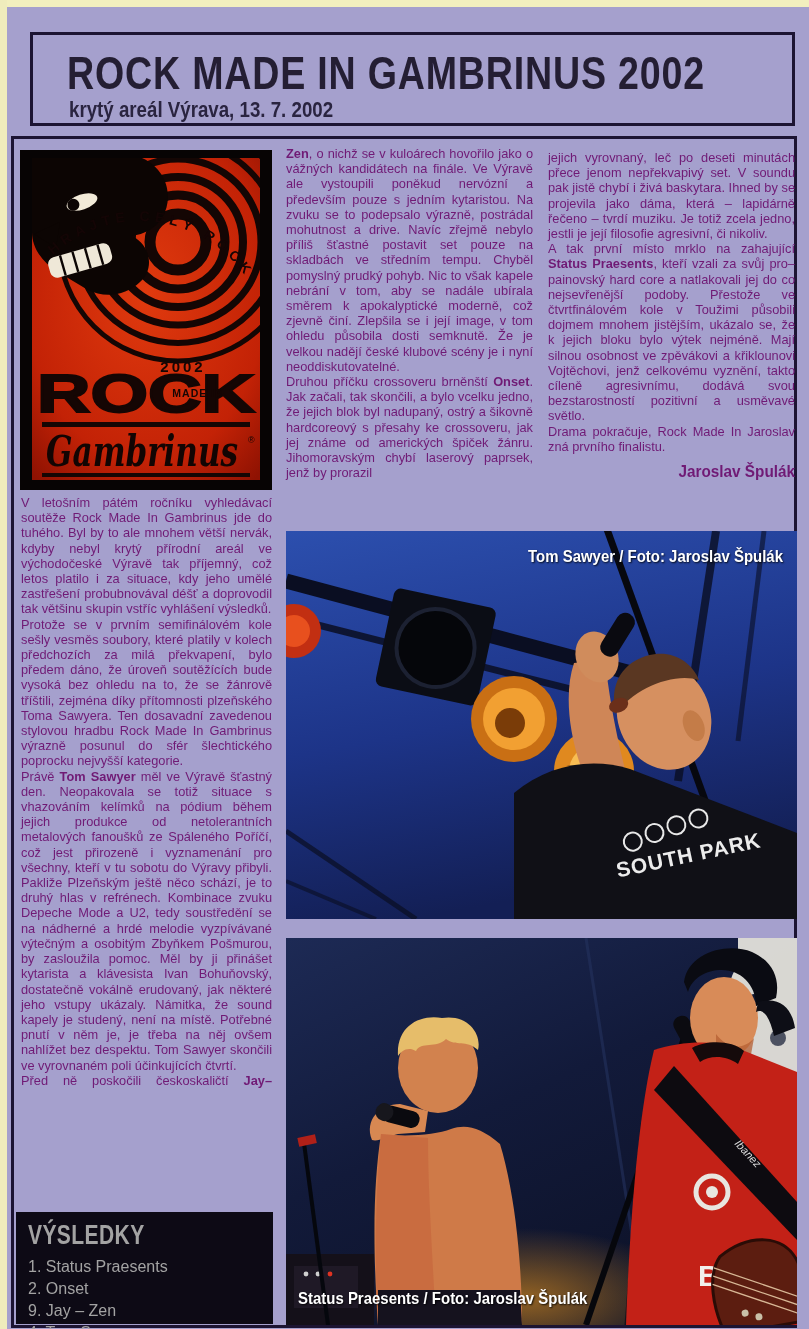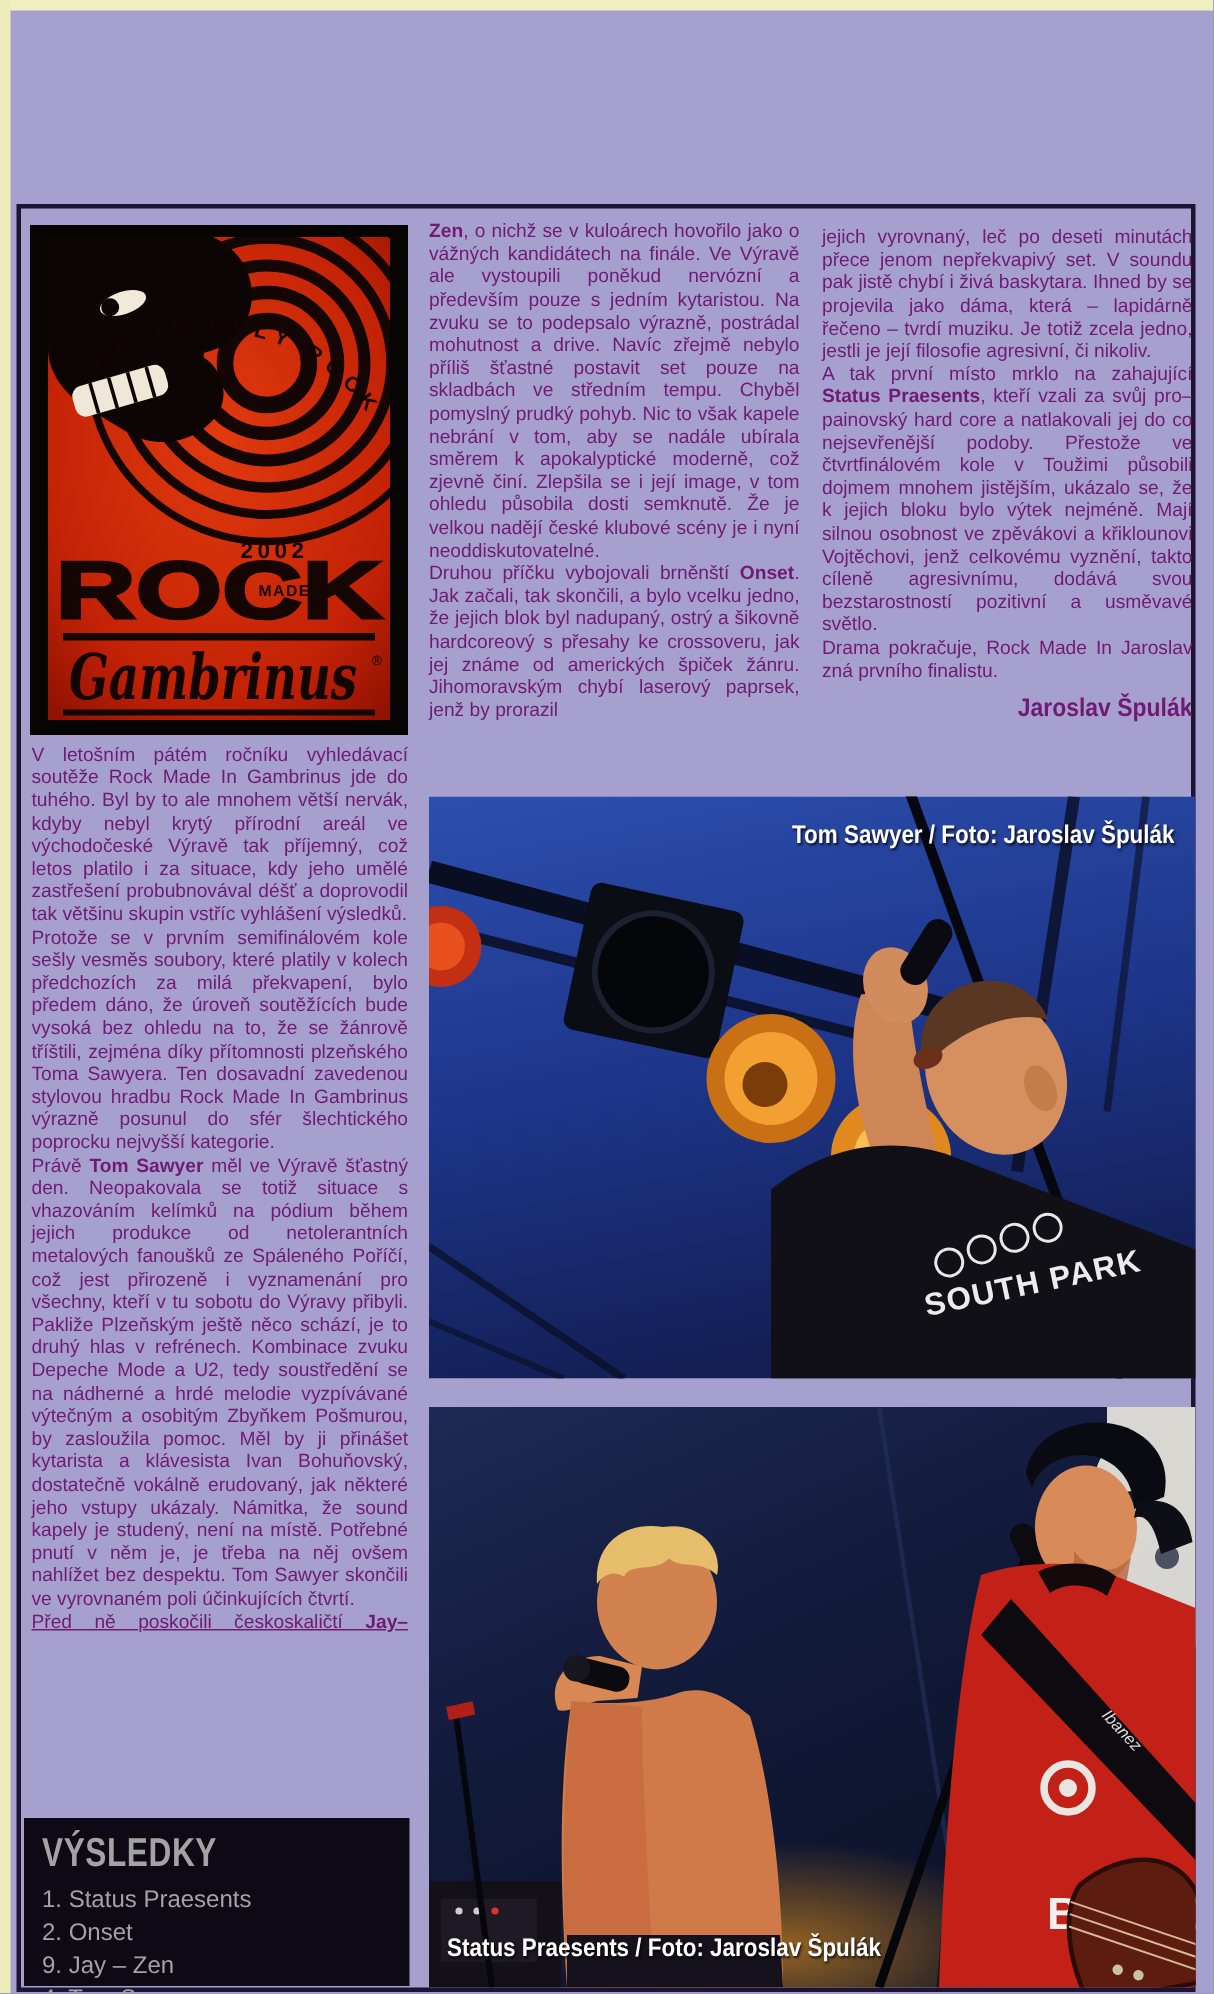--- a/index.html
+++ b/index.html
@@ -18,21 +18,21 @@
               color:#2a2440;transform:scaleX(.85);transform-origin:left center;white-space:nowrap;}
 
   
   .main-box{position:absolute;left:11px;top:136px;width:786px;height:1192px;
             border:3px solid #1c1432;box-sizing:border-box;}
 
   .col{position:absolute;width:251px;font-size:12.8px;line-height:15.2px;text-align:justify;
        color:#701a75;}
   .col p{margin:0;}
   .col .b{font-weight:bold;}
-  .stretch{text-align:justify;text-decoration:underline;}
+  .stretch{text-align:justify;}
   .stretch:after{content:"";display:inline-block;width:100%;}
 
   #col1-text{left:21px;top:495px;}
   #col2{left:286px;top:146px;width:247px;}
   #col3{left:548px;top:150px;width:247px;}
   .signature{margin-top:10px !important;text-align:right;font-weight:bold;font-size:17px;
              transform:scaleX(.9);transform-origin:right center;}
 
   .poster{position:absolute;left:20px;top:150px;width:252px;height:340px;}
 
@@ -53,20 +53,24 @@
             transform-origin:right center;}
   #caption2{left:298px;top:1289px;transform:scaleX(.88);transform-origin:left center;}
 </style>
 </head>
 <body>
 
 <div id="page">
   <div class="edge-top"></div>
   <div class="edge-left"></div>
 
+  <div class="header-box">
+    <div class="page-title">ROCK MADE IN GAMBRINUS 2002</div>
+    <div class="page-subtitle">krytý areál Výrava, 13. 7. 2002</div>
+  </div>
 
   <div class="main-box"></div>
 
   <svg class="poster" viewBox="0 0 252 340">
     <defs>
       <radialGradient id="redg" cx="50%" cy="42%" r="75%">
         <stop offset="0%" stop-color="#e03a0e"></stop>
         <stop offset="70%" stop-color="#c32206"></stop>
         <stop offset="100%" stop-color="#8f1202"></stop>
       </radialGradient>
@@ -116,21 +120,21 @@
 
   <div class="col" id="col1-text">
     <p><span>V letošním pátém ročníku vyhledávací soutěže Rock Made In Gambrinus jde do tuhého. Byl by to ale mnohem větší nervák, kdyby nebyl krytý přírodní areál ve východočeské Výravě tak příjemný, což letos platilo i za situace, kdy jeho umělé zastřešení probubnovával déšť a doprovodil tak většinu skupin vstříc vyhlášení výsledků.</span></p>
     <p><span>Protože se v prvním semifinálovém kole sešly vesměs soubory, které platily v kolech předchozích za milá překvapení, bylo předem dáno, že úroveň soutěžících bude vysoká bez ohledu na to, že se žánrově tříštili, zejména díky přítomnosti plzeňského Toma Sawyera. Ten dosavadní zavedenou stylovou hradbu Rock Made In Gambrinus výrazně posunul do sfér šlechtického poprocku nejvyšší kategorie.</span></p>
     <p><span>Právě </span><span class="b">Tom Sawyer</span><span> měl ve Výravě šťastný den. Neopakovala se totiž situace s vhazováním kelímků na pódium během jejich produkce od netolerantních metalových fanoušků ze Spáleného Poříčí, což jest přirozeně i vyznamenání pro všechny, kteří v tu sobotu do Výravy přibyli. Pakliže Plzeňským ještě něco schází, je to druhý hlas v refrénech. Kombinace zvuku Depeche Mode a U2, tedy soustředění se na nádherné a hrdé melodie vyzpívávané výtečným a osobitým Zbyňkem Pošmurou, by zasloužila pomoc. Měl by ji přinášet kytarista a klávesista Ivan Bohuňovský, dostatečně vokálně erudovaný, jak některé jeho vstupy ukázaly. Námitka, že sound kapely je studený, není na místě. Potřebné pnutí v něm je, je třeba na něj ovšem nahlížet bez despektu. Tom Sawyer skončili ve vyrovnaném poli účinkujících čtvrtí.</span></p>
     <p class="stretch"><span>Před ně poskočili českoskaličtí </span><span class="b">Jay–</span></p>
   </div>
 
   <div class="col" id="col2">
     <p><span class="b">Zen</span><span>, o nichž se v kuloárech hovořilo jako o vážných kandidátech na finále. Ve Výravě ale vystoupili poněkud nervózní a především pouze s jedním kytaristou. Na zvuku se to podepsalo výrazně, postrádal mohutnost a drive. Navíc zřejmě nebylo příliš šťastné postavit set pouze na skladbách ve středním tempu. Chyběl pomyslný prudký pohyb. Nic to však kapele nebrání v tom, aby se nadále ubírala směrem k apokalyptické moderně, což zjevně činí. Zlepšila se i její image, v tom ohledu působila dosti semknutě. Že je velkou nadějí české klubové scény je i nyní neoddiskutovatelné.</span></p>
-    <p><span>Druhou příčku vybojovali brněnští </span><span class="b">Onset</span><span>. Jak začali, tak skončili, a bylo vcelku jedno, že jejich blok byl nadupaný, ostrý a šikovně hardcoreový s přesahy ke crossoveru, jak jej známe od amerických špiček žánru. Jihomoravským chybí laserový paprsek, jenž by prorazil</span></p>
+    <p><span>Druhou příčku crossoveru brněnští </span><span class="b">Onset</span><span>. Jak začali, tak skončili, a bylo vcelku jedno, že jejich blok byl nadupaný, ostrý a šikovně hardcoreový s přesahy ke crossoveru, jak jej známe od amerických špiček žánru. Jihomoravským chybí laserový paprsek, jenž by prorazil</span></p>
   </div>
 
   <div class="col" id="col3">
     <p><span>jejich vyrovnaný, leč po deseti minutách přece jenom nepřekvapivý set. V soundu pak jistě chybí i živá baskytara. Ihned by se projevila jako dáma, která – lapidárně řečeno – tvrdí muziku. Je totiž zcela jedno, jestli je její filosofie agresivní, či nikoliv.</span></p>
     <p><span>A tak první místo mrklo na zahajující </span><span class="b">Status Praesents</span><span>, kteří vzali za svůj pro–painovský hard core a natlakovali jej do co nejsevřenější podoby. Přestože ve čtvrtfinálovém kole v Toužimi působili dojmem mnohem jistějším, ukázalo se, že k jejich bloku bylo výtek nejméně. Mají silnou osobnost ve zpěvákovi a křiklounovi Vojtěchovi, jenž celkovému vyznění, takto cíleně agresivnímu, dodává svou bezstarostností pozitivní a usměvavé světlo.</span></p>
     <p><span>Drama pokračuje, Rock Made In Jaroslav zná prvního finalistu.</span></p>
     <p class="signature">Jaroslav Špulák</p>
   </div>
 
   <svg class="photo" id="photo1" viewBox="0 0 511 388" preserveAspectRatio="none">

